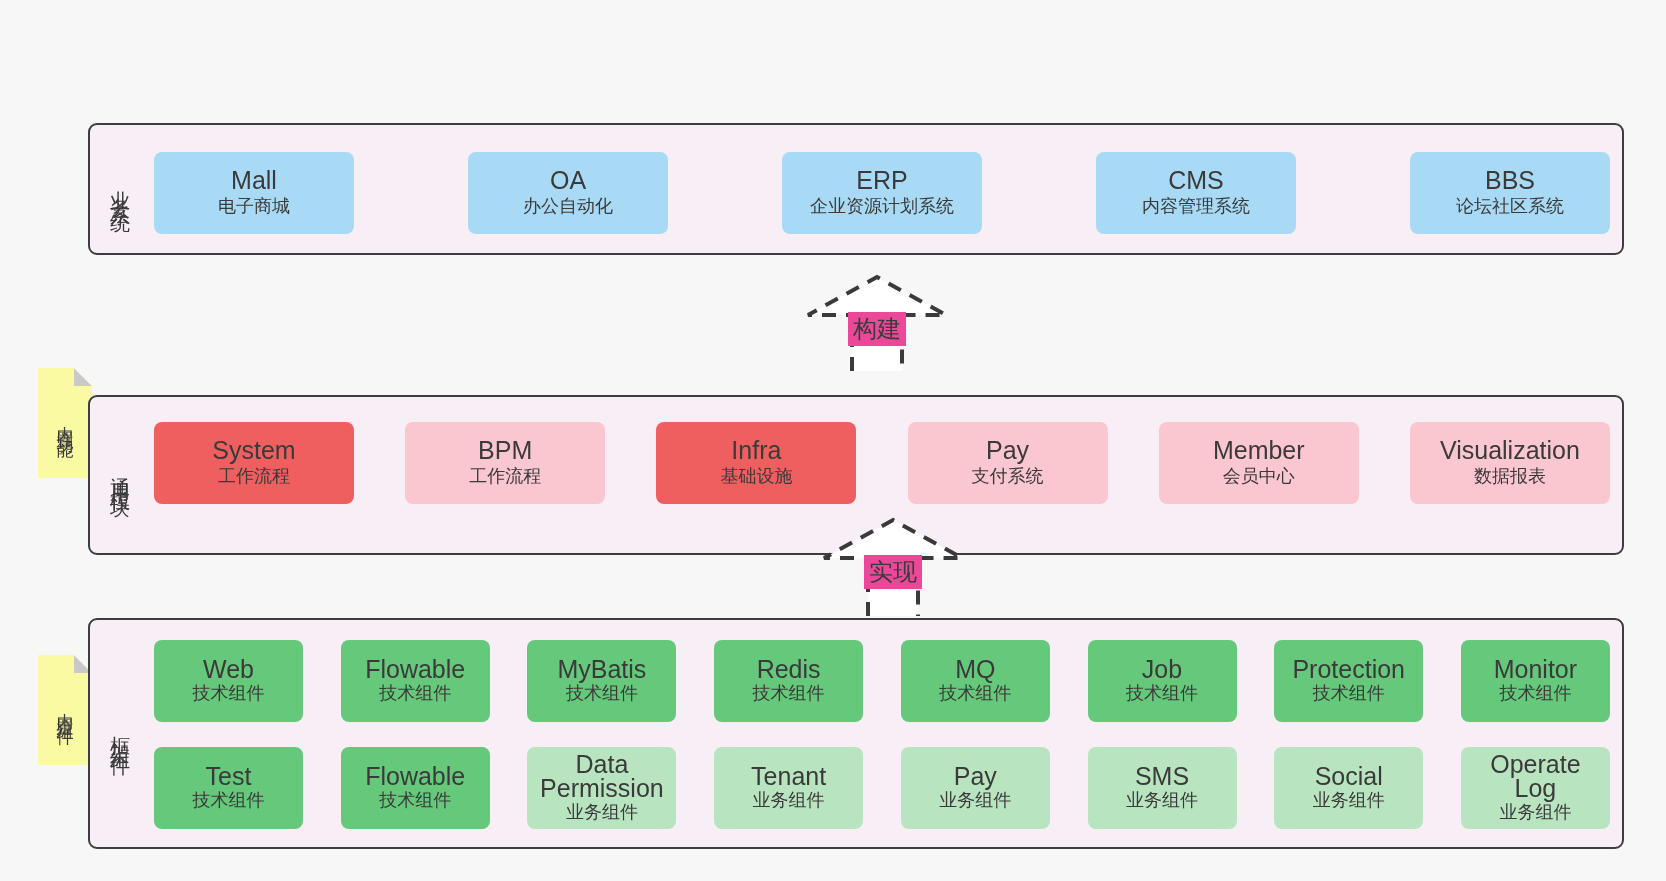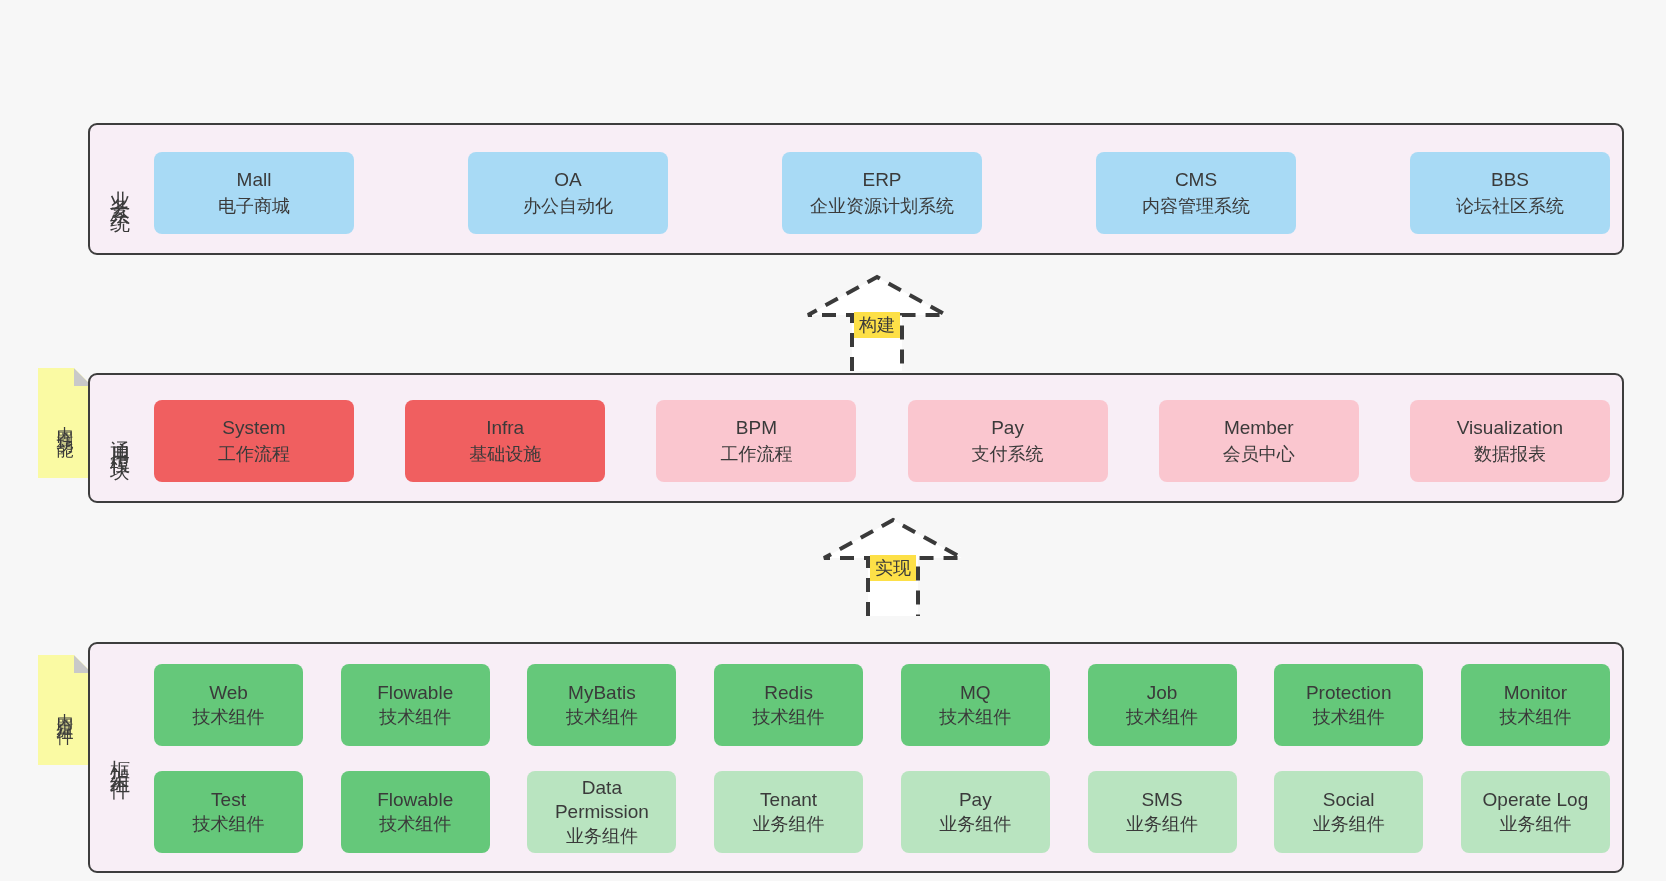--- a/index.html
+++ b/index.html
@@ -29,21 +29,21 @@
   }
   .boxes{
     position:absolute;left:64px;right:12px;
     display:flex;justify-content:space-between;
   }
   .box{
     width:200px;height:82px;border-radius:8px;
     display:flex;flex-direction:column;align-items:center;justify-content:center;
     text-align:center;line-height:26px;padding:2px 6px;
   }
-  .box .t{font-size:19px;}
+  .box .t{font-size:25px;}
   .box .s{font-size:18px;}
   .box.sm{width:149px;line-height:24px;}
   .c-blue{background:var(--blue);}
   .c-red{background:var(--red);}
   .c-pink{background:var(--pink);}
   .c-green{background:var(--green);}
   .c-lgreen{background:var(--light_green);}
   .note{
     position:absolute;left:38px;width:54px;height:110px;
     background:var(--yellow);
@@ -56,21 +56,21 @@
     clip-path:polygon(0 0,100% 100%,0 100%);
   }
   .note-text{
     writing-mode:vertical-rl;text-orientation:upright;
     font-size:17px;letter-spacing:5px;color:var(--text);
   }
   .arrow{position:absolute;width:150px;}
   .arrow svg{display:block;}
   .arrow-label{
     position:absolute;left:50%;top:41px;transform:translateX(-50%);
-    background:#fde047;padding:1px 5px;font-size:18px;color:var(--text);
+    background:#ec4899;padding:1px 5px;font-size:24px;color:var(--text);
     white-space:nowrap;
   }
 </style>
 </head>
 <body>
 
 <div class="note" style="top:368px;">
   <span class="note-fold"></span>
   <span class="note-text">内置功能</span>
 </div>
@@ -105,34 +105,34 @@
   </div>
 </section>
 
 <div class="arrow" style="left:802px;top:271px;height:100px;">
   <svg viewBox="0 0 150 100" width="150" height="100">
     <path d="M50 100 L50 44 L6 44 L75 6 L144 44 L100 44 L100 100" fill="#ffffff" stroke="#3a3a3a" stroke-width="4" stroke-dasharray="14 10"></path>
   </svg>
   <span class="arrow-label">构建</span>
 </div>
 
-<section class="panel" style="top:373px;height:130px;">
+<section class="panel" style="top:395px;height:160px;">
   <div class="panel-label">通用模块</div>
   <div class="boxes" style="top:25px;height:82px;">
     <div class="box c-red">
       <div class="t">System</div>
       <div class="s">工作流程</div>
     </div>
+    <div class="box c-pink">
+      <div class="t">BPM</div>
+      <div class="s">工作流程</div>
+    </div>
     <div class="box c-red">
       <div class="t">Infra</div>
       <div class="s">基础设施</div>
-    </div>
-    <div class="box c-pink">
-      <div class="t">BPM</div>
-      <div class="s">工作流程</div>
     </div>
     <div class="box c-pink">
       <div class="t">Pay</div>
       <div class="s">支付系统</div>
     </div>
     <div class="box c-pink">
       <div class="t">Member</div>
       <div class="s">会员中心</div>
     </div>
     <div class="box c-pink">
@@ -142,21 +142,21 @@
   </div>
 </section>
 
 <div class="arrow" style="left:818px;top:514px;height:102px;">
   <svg viewBox="0 0 150 102" width="150" height="102">
     <path d="M50 102 L50 44 L6 44 L75 6 L144 44 L100 44 L100 102" fill="#ffffff" stroke="#3a3a3a" stroke-width="4" stroke-dasharray="14 10"></path>
   </svg>
   <span class="arrow-label">实现</span>
 </div>
 
-<section class="panel" style="top:642px;height:231px;">
+<section class="panel" style="top:618px;height:231px;">
   <div class="panel-label">框架组件</div>
   <div class="boxes" style="top:20px;height:82px;">
     <div class="box sm c-green">
       <div class="t">Web</div>
       <div class="s">技术组件</div>
     </div>
     <div class="box sm c-green">
       <div class="t">Flowable</div>
       <div class="s">技术组件</div>
     </div>

